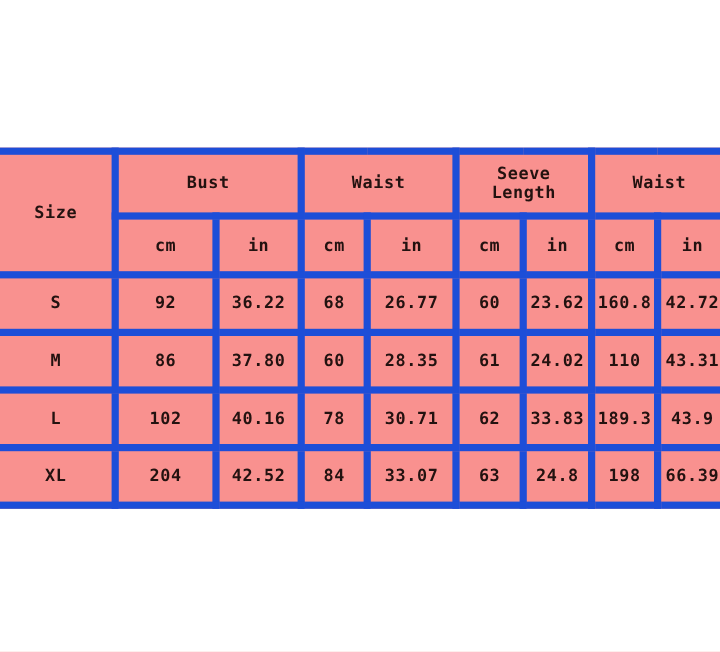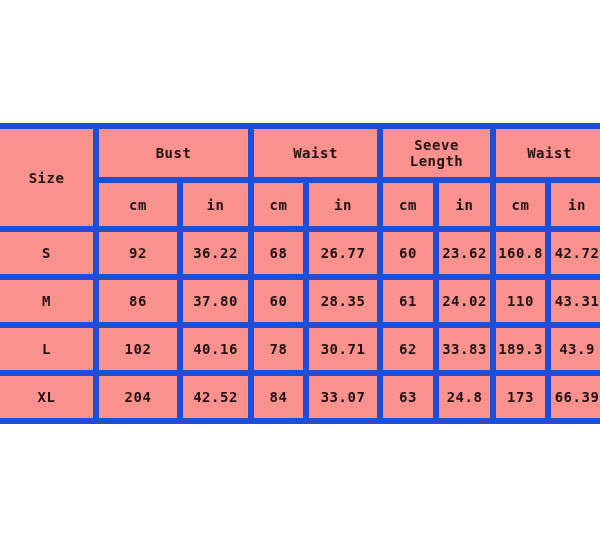--- a/index.html
+++ b/index.html
@@ -150,17 +150,17 @@
       <td class="cell-in">43.9</td>
     </tr>
     <tr class="data-row">
       <td class="cell-size">XL</td>
       <td class="cell-cm">204</td>
       <td class="cell-in">42.52</td>
       <td class="cell-cm">84</td>
       <td class="cell-in">33.07</td>
       <td class="cell-cm">63</td>
       <td class="cell-in">24.8</td>
-      <td class="cell-cm">173</td>
+      <td class="cell-cm">198</td>
       <td class="cell-in">66.39</td>
     </tr>
   </tbody>
 </table>
 
 </body></html>

